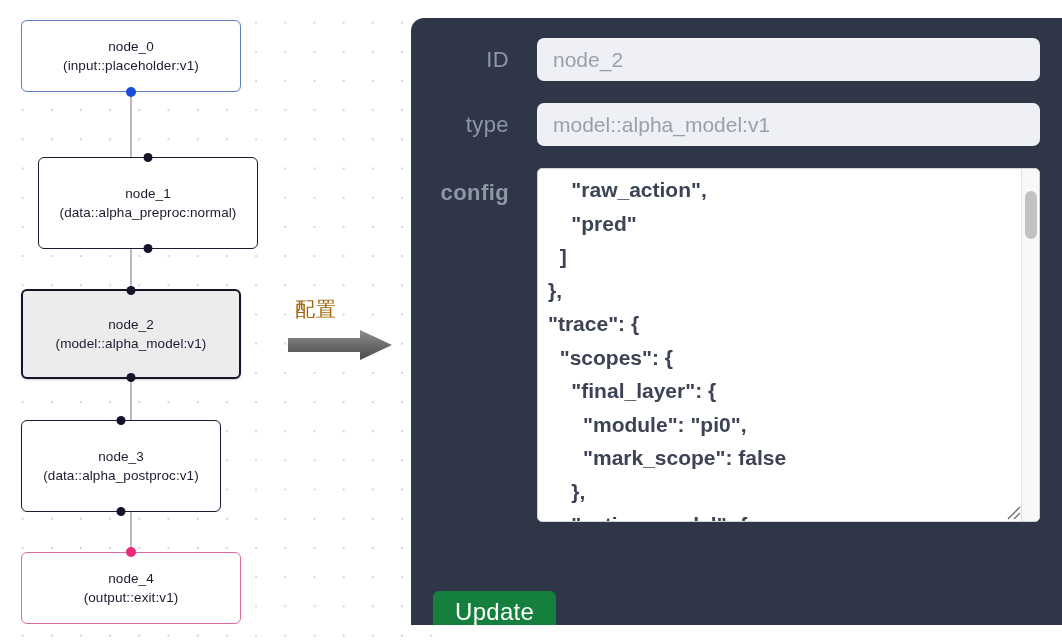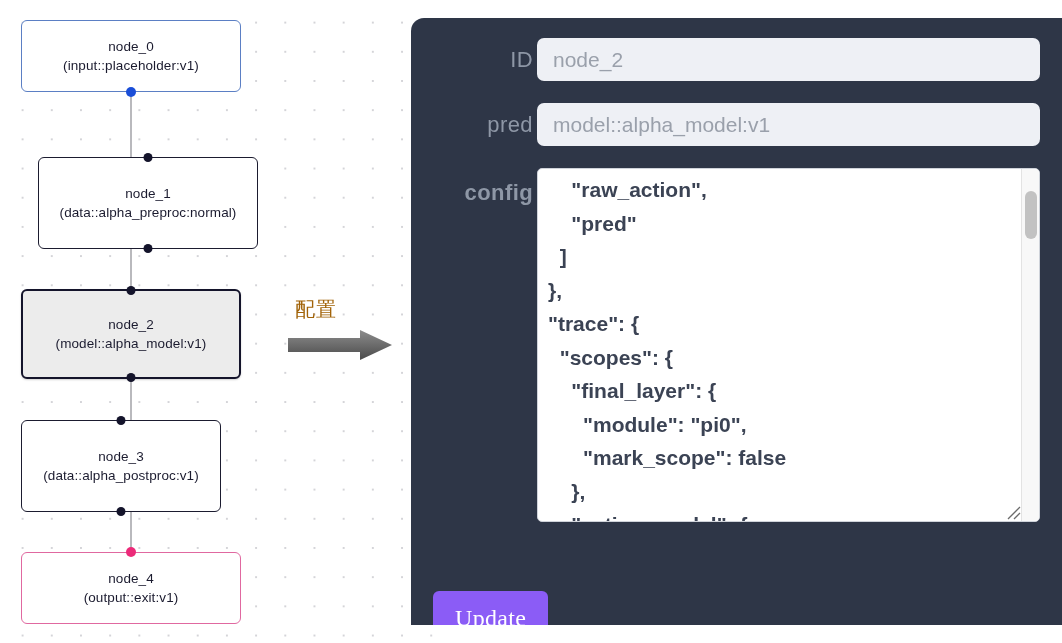--- a/index.html
+++ b/index.html
@@ -134,21 +134,21 @@
 
   .field-row {
     display: flex;
     align-items: center;
     margin-bottom: 22px;
   }
   .field-label {
     width: 104px;
     flex: 0 0 104px;
     text-align: right;
-    padding-right: 4px;
+    padding-right: 28px;
     box-sizing: border-box;
     color: #8e97a6;
     font-size: 22px;
     letter-spacing: 0.4px;
   }
   .text-input {
     flex: 1 1 auto;
     height: 43px;
     background: #eef0f5;
     border: none;
@@ -212,28 +212,28 @@
     right: 18px;
     bottom: 1px;
     width: 17px;
     height: 17px;
   }
 
   #update-button {
     position: absolute;
     left: 22px;
     top: 573px;
-    background: #8b5cf6;
+    background: #15803d;
     color: #ffffff;
     border: none;
     border-radius: 6px;
-    font-family: Liberation Serif, serif;
+    font-family: Liberation Sans, sans-serif;
     font-size: 24px;
     letter-spacing: 0.3px;
-    padding: 14px 22px 11px 22px;
+    padding: 7px 22px 11px 22px;
     cursor: pointer;
   }
 </style>
 </head>
 <body>
 
 <div id="screen">
 
   <div id="graph-canvas">
 
@@ -293,21 +293,21 @@
   </div>
 
   <div id="config-panel">
 
     <div class="field-row">
       <div class="field-label">ID</div>
       <input class="text-input" type="text" value="node_2" style="">
     </div>
 
     <div class="field-row">
-      <div class="field-label">pred</div>
+      <div class="field-label">type</div>
       <input class="text-input" type="text" value="model::alpha_model:v1" style="">
     </div>
 
     <div class="field-row config-row">
       <div class="field-label">config</div>
       <div class="ta-wrap">
         <div class="ta-content">    "raw_action",
     "pred"
   ]
 },

